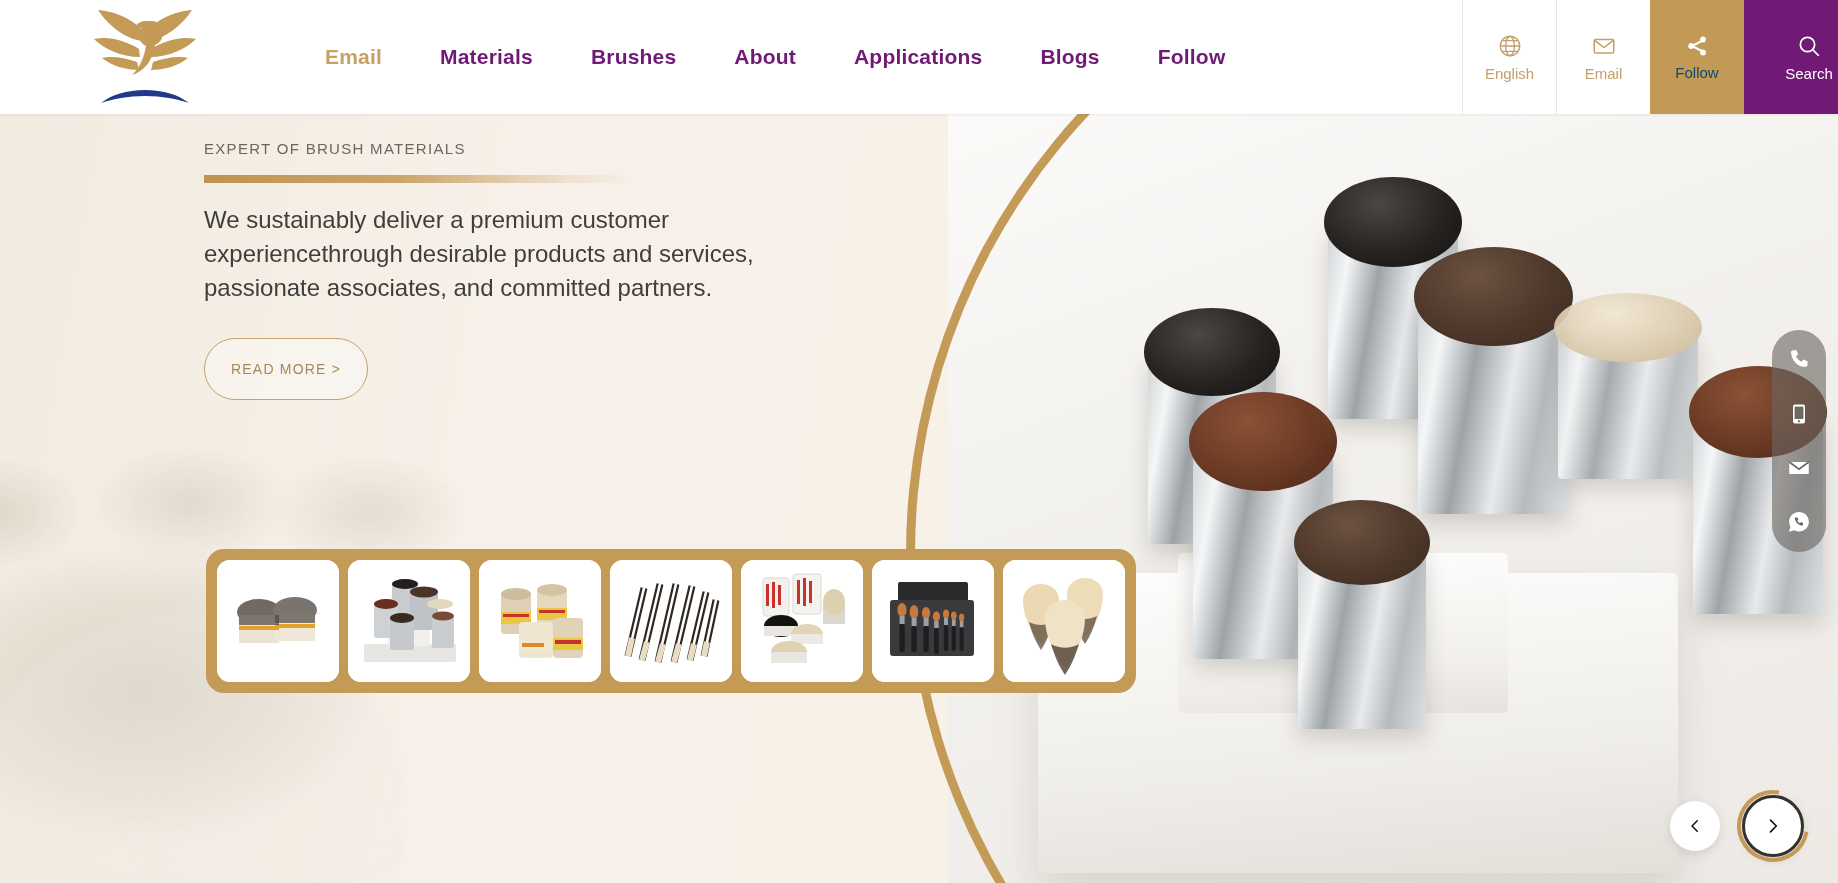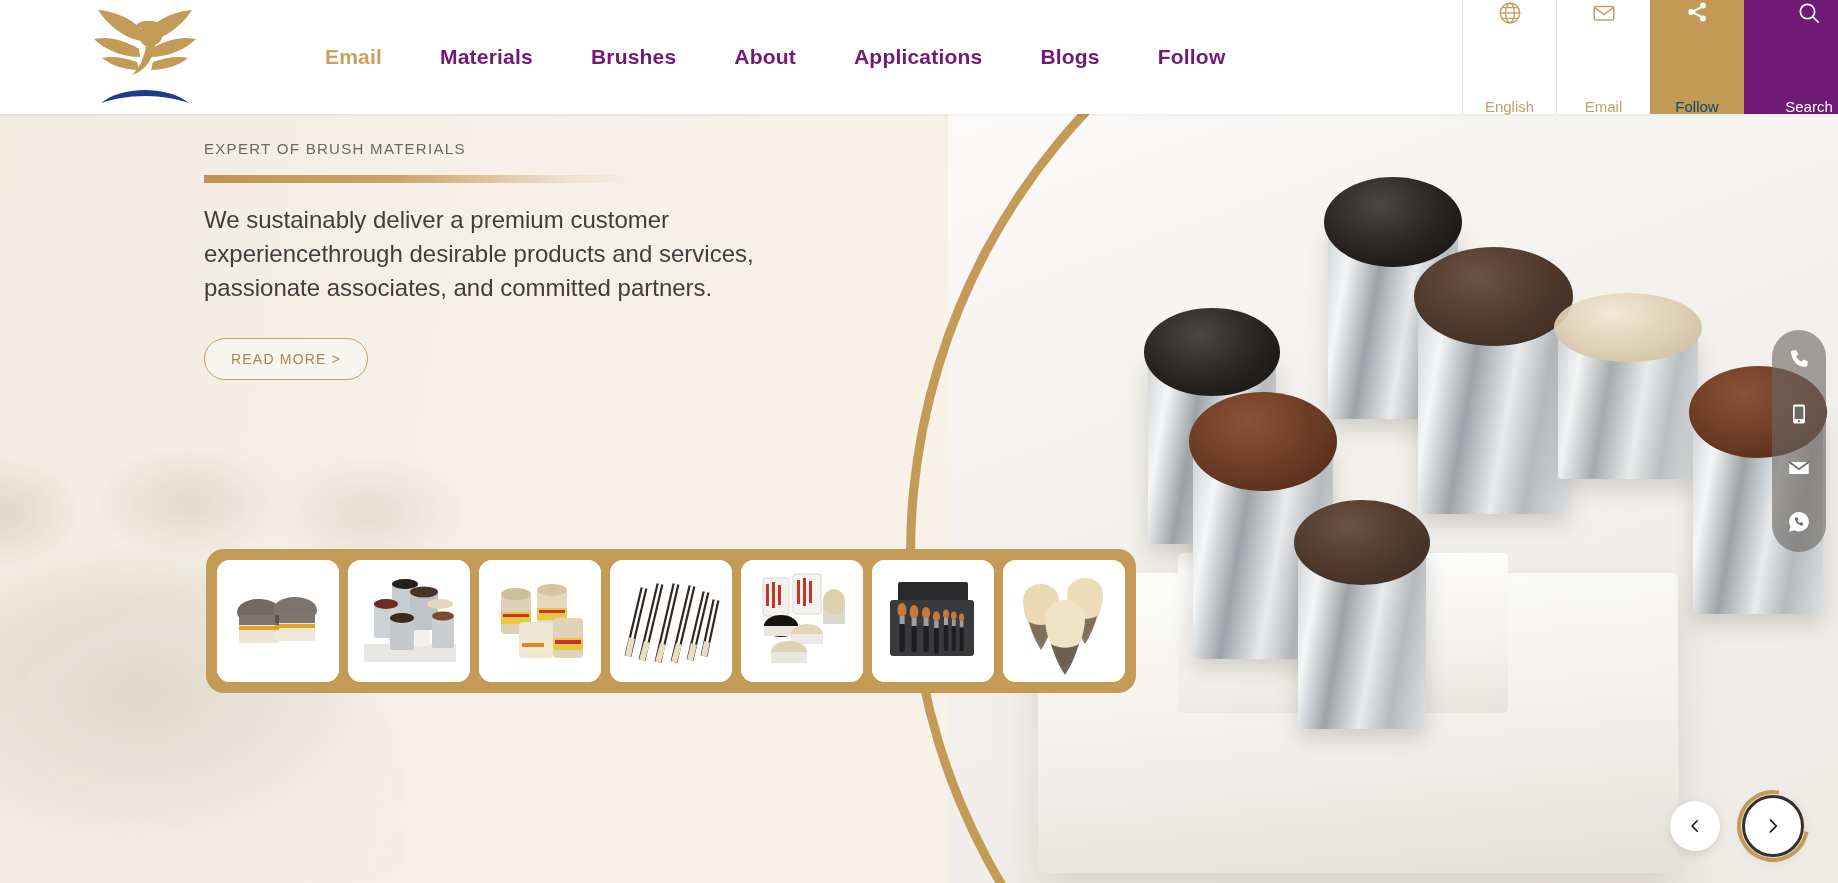--- a/index.html
+++ b/index.html
@@ -39,21 +39,21 @@
     padding: 0 29px;
     line-height: 114px; height: 114px;
     cursor: pointer; white-space: nowrap;
   }
   .nav-item.active { color: #C9A063; }
 
   .util { display: flex; flex: 0 0 auto; height: 114px; }
   .util-btn {
     width: 94px; height: 114px;
     display: flex; flex-direction: column;
-    align-items: center; justify-content: space-between;
+    align-items: center; justify-content: center;
     gap: 7px; cursor: pointer;
     border-left: 1px solid #EDE7DE;
   }
   .util-btn .ulabel { font-size: 15px; line-height: 1; }
   .util-light { background: #FFFFFF; color: #C3A06B; }
   .util-gold  { background: #C29A56; color: #0c4a6e; border-left: none; }
   .util-gold2 { background: #701a75; color: #FFFFFF; border-left: none; padding-left: 36px; }
   .util-btn svg { display: block; }
 
   
@@ -155,21 +155,21 @@
   .rule {
     width: 430px; height: 8px; margin: 18px 0 20px 0;
     background: linear-gradient(90deg, #C09352 0%, #CBA469 45%, rgba(214,180,134,.25) 85%, rgba(214,180,134,0) 100%);
   }
   .lead {
     font-size: 24px; line-height: 1.42; color: #3F3E3C;
     width: 610px; font-weight: 400;
   }
   .readmore {
     display: inline-block; margin-top: 33px;
-    padding: 12px 26px;
+    padding: 22px 26px;
     border: 1px solid #C6A268; border-radius: 999px;
     color: #A5895C; font-size: 14px; letter-spacing: 1.2px;
     background: rgba(255,255,255,.35);
     cursor: pointer; white-space: nowrap;
   }
 
   
   .thumbs {
     position: absolute; left: 206px; top: 435px;
     z-index: 14;

